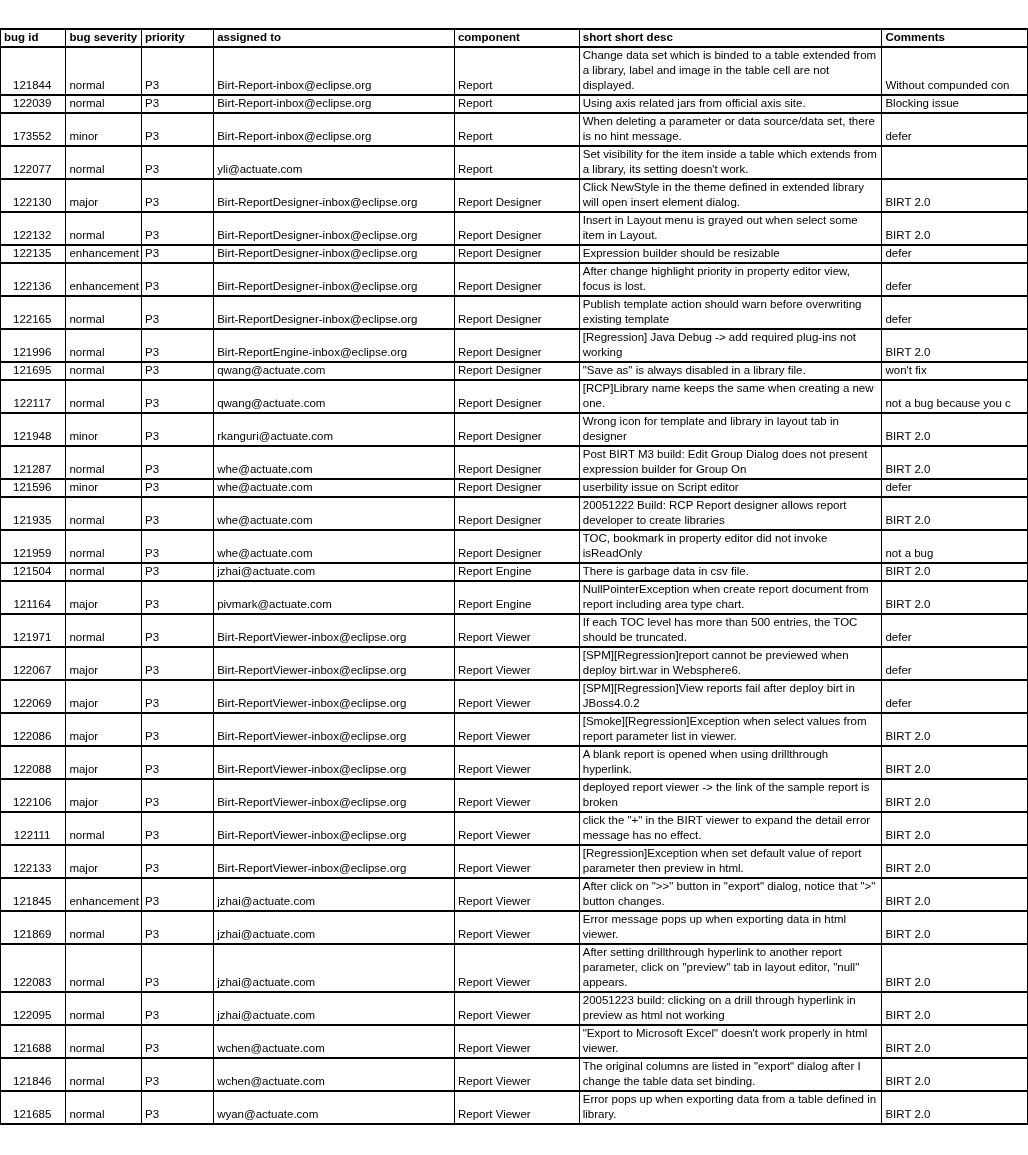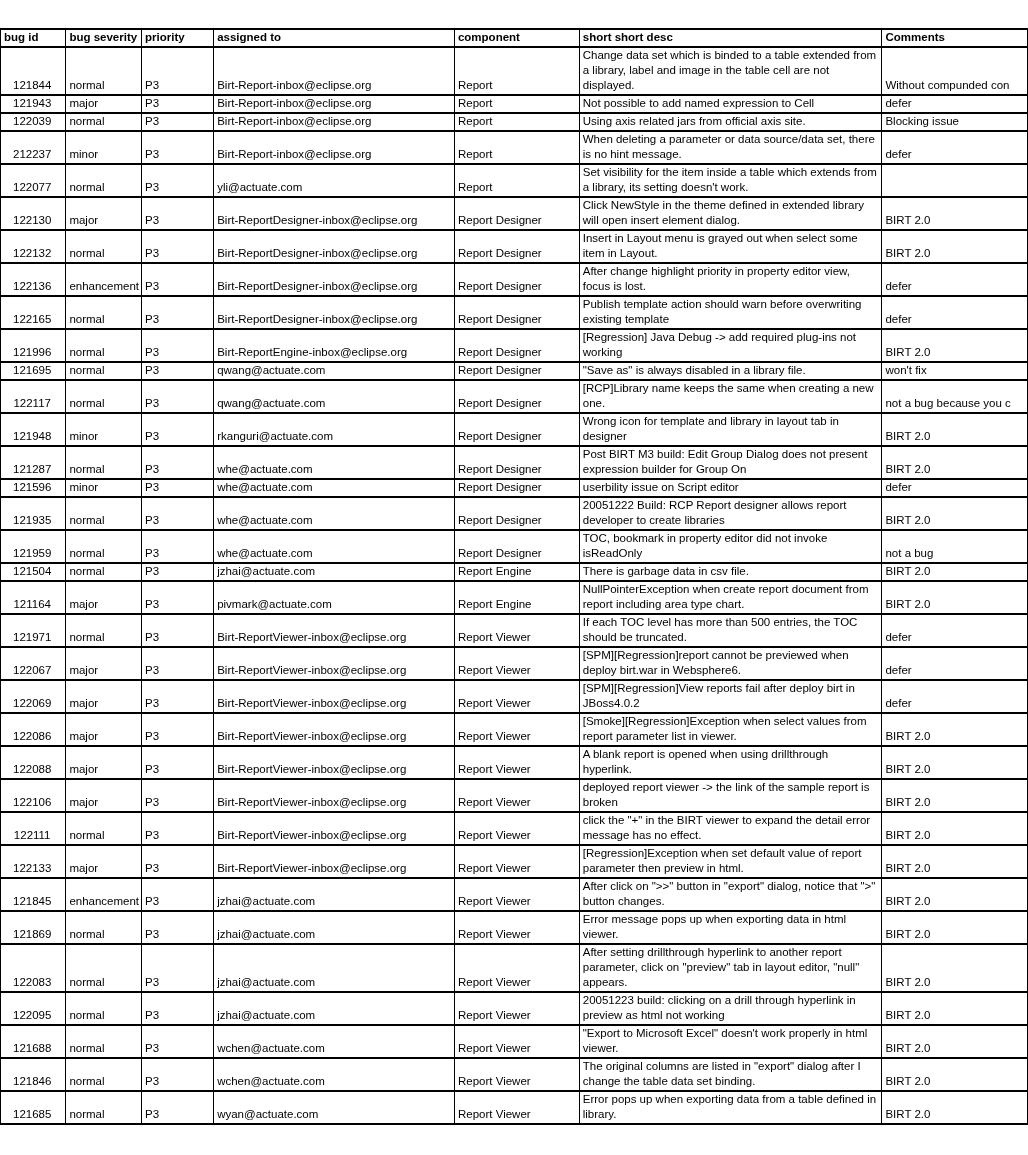--- a/index.html
+++ b/index.html
@@ -81,39 +81,30 @@
         <tr>
     <td class="c-id">121844</td>
     <td class="c-sev">normal</td>
     <td class="c-pri">P3</td>
     <td class="c-asg">Birt-Report-inbox@eclipse.org</td>
     <td class="c-cmp">Report</td>
     <td class="c-desc">Change data set which is binded to a table extended from a library, label and image in the table cell are not displayed.</td>
     <td class="c-com">Without compunded con</td>
   </tr>
         <tr>
-    <td class="c-id">121943</td>
-    <td class="c-sev">major</td>
-    <td class="c-pri">P3</td>
-    <td class="c-asg">Birt-Report-inbox@eclipse.org</td>
-    <td class="c-cmp">Report</td>
-    <td class="c-desc">Not possible to add named expression to Cell</td>
-    <td class="c-com">defer</td>
-  </tr>
-        <tr>
     <td class="c-id">122039</td>
     <td class="c-sev">normal</td>
     <td class="c-pri">P3</td>
     <td class="c-asg">Birt-Report-inbox@eclipse.org</td>
     <td class="c-cmp">Report</td>
     <td class="c-desc">Using axis related jars from official axis site.</td>
     <td class="c-com">Blocking issue</td>
   </tr>
         <tr>
-    <td class="c-id">212237</td>
+    <td class="c-id">173552</td>
     <td class="c-sev">minor</td>
     <td class="c-pri">P3</td>
     <td class="c-asg">Birt-Report-inbox@eclipse.org</td>
     <td class="c-cmp">Report</td>
     <td class="c-desc">When deleting a parameter or data source/data set, there is no hint message.</td>
     <td class="c-com">defer</td>
   </tr>
         <tr>
     <td class="c-id">122077</td>
     <td class="c-sev">normal</td>
@@ -133,20 +124,29 @@
     <td class="c-com">BIRT 2.0</td>
   </tr>
         <tr>
     <td class="c-id">122132</td>
     <td class="c-sev">normal</td>
     <td class="c-pri">P3</td>
     <td class="c-asg">Birt-ReportDesigner-inbox@eclipse.org</td>
     <td class="c-cmp">Report Designer</td>
     <td class="c-desc">Insert in Layout menu is grayed out when select some item in Layout.</td>
     <td class="c-com">BIRT 2.0</td>
+  </tr>
+        <tr>
+    <td class="c-id">122135</td>
+    <td class="c-sev">enhancement</td>
+    <td class="c-pri">P3</td>
+    <td class="c-asg">Birt-ReportDesigner-inbox@eclipse.org</td>
+    <td class="c-cmp">Report Designer</td>
+    <td class="c-desc">Expression builder should be resizable</td>
+    <td class="c-com">defer</td>
   </tr>
         <tr>
     <td class="c-id">122136</td>
     <td class="c-sev">enhancement</td>
     <td class="c-pri">P3</td>
     <td class="c-asg">Birt-ReportDesigner-inbox@eclipse.org</td>
     <td class="c-cmp">Report Designer</td>
     <td class="c-desc">After change highlight priority in property editor view, focus is lost.</td>
     <td class="c-com">defer</td>
   </tr>

